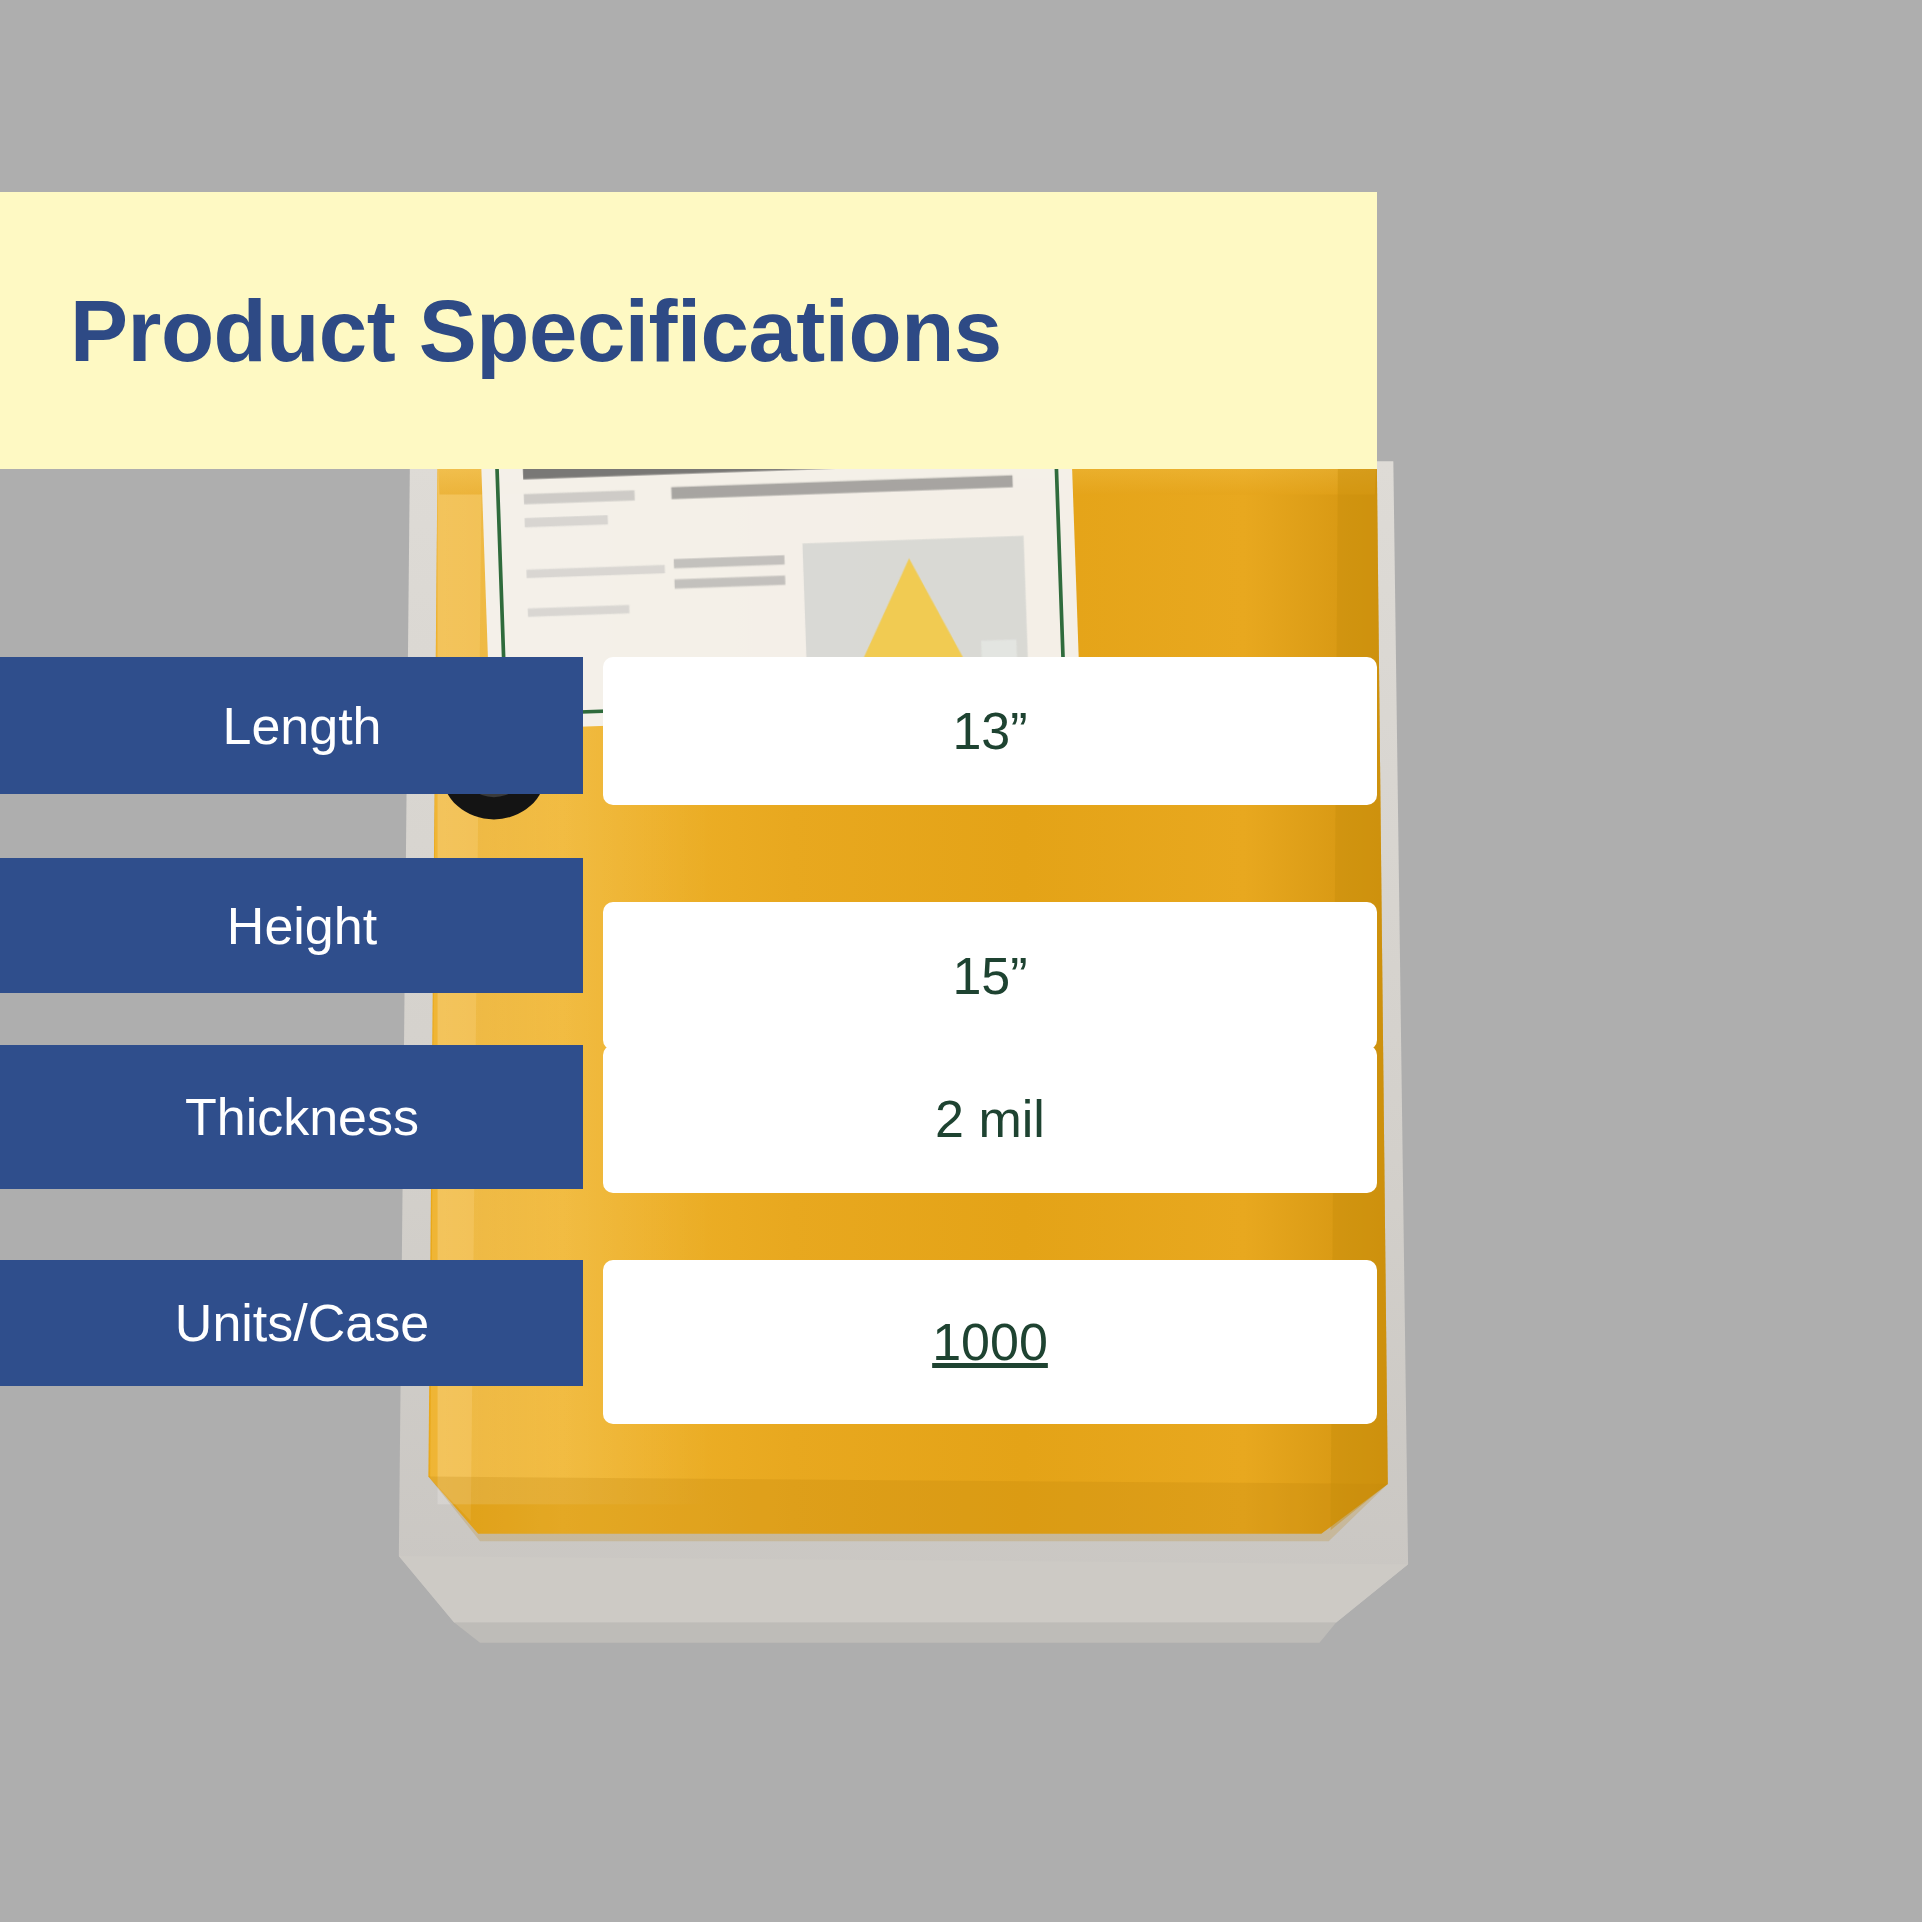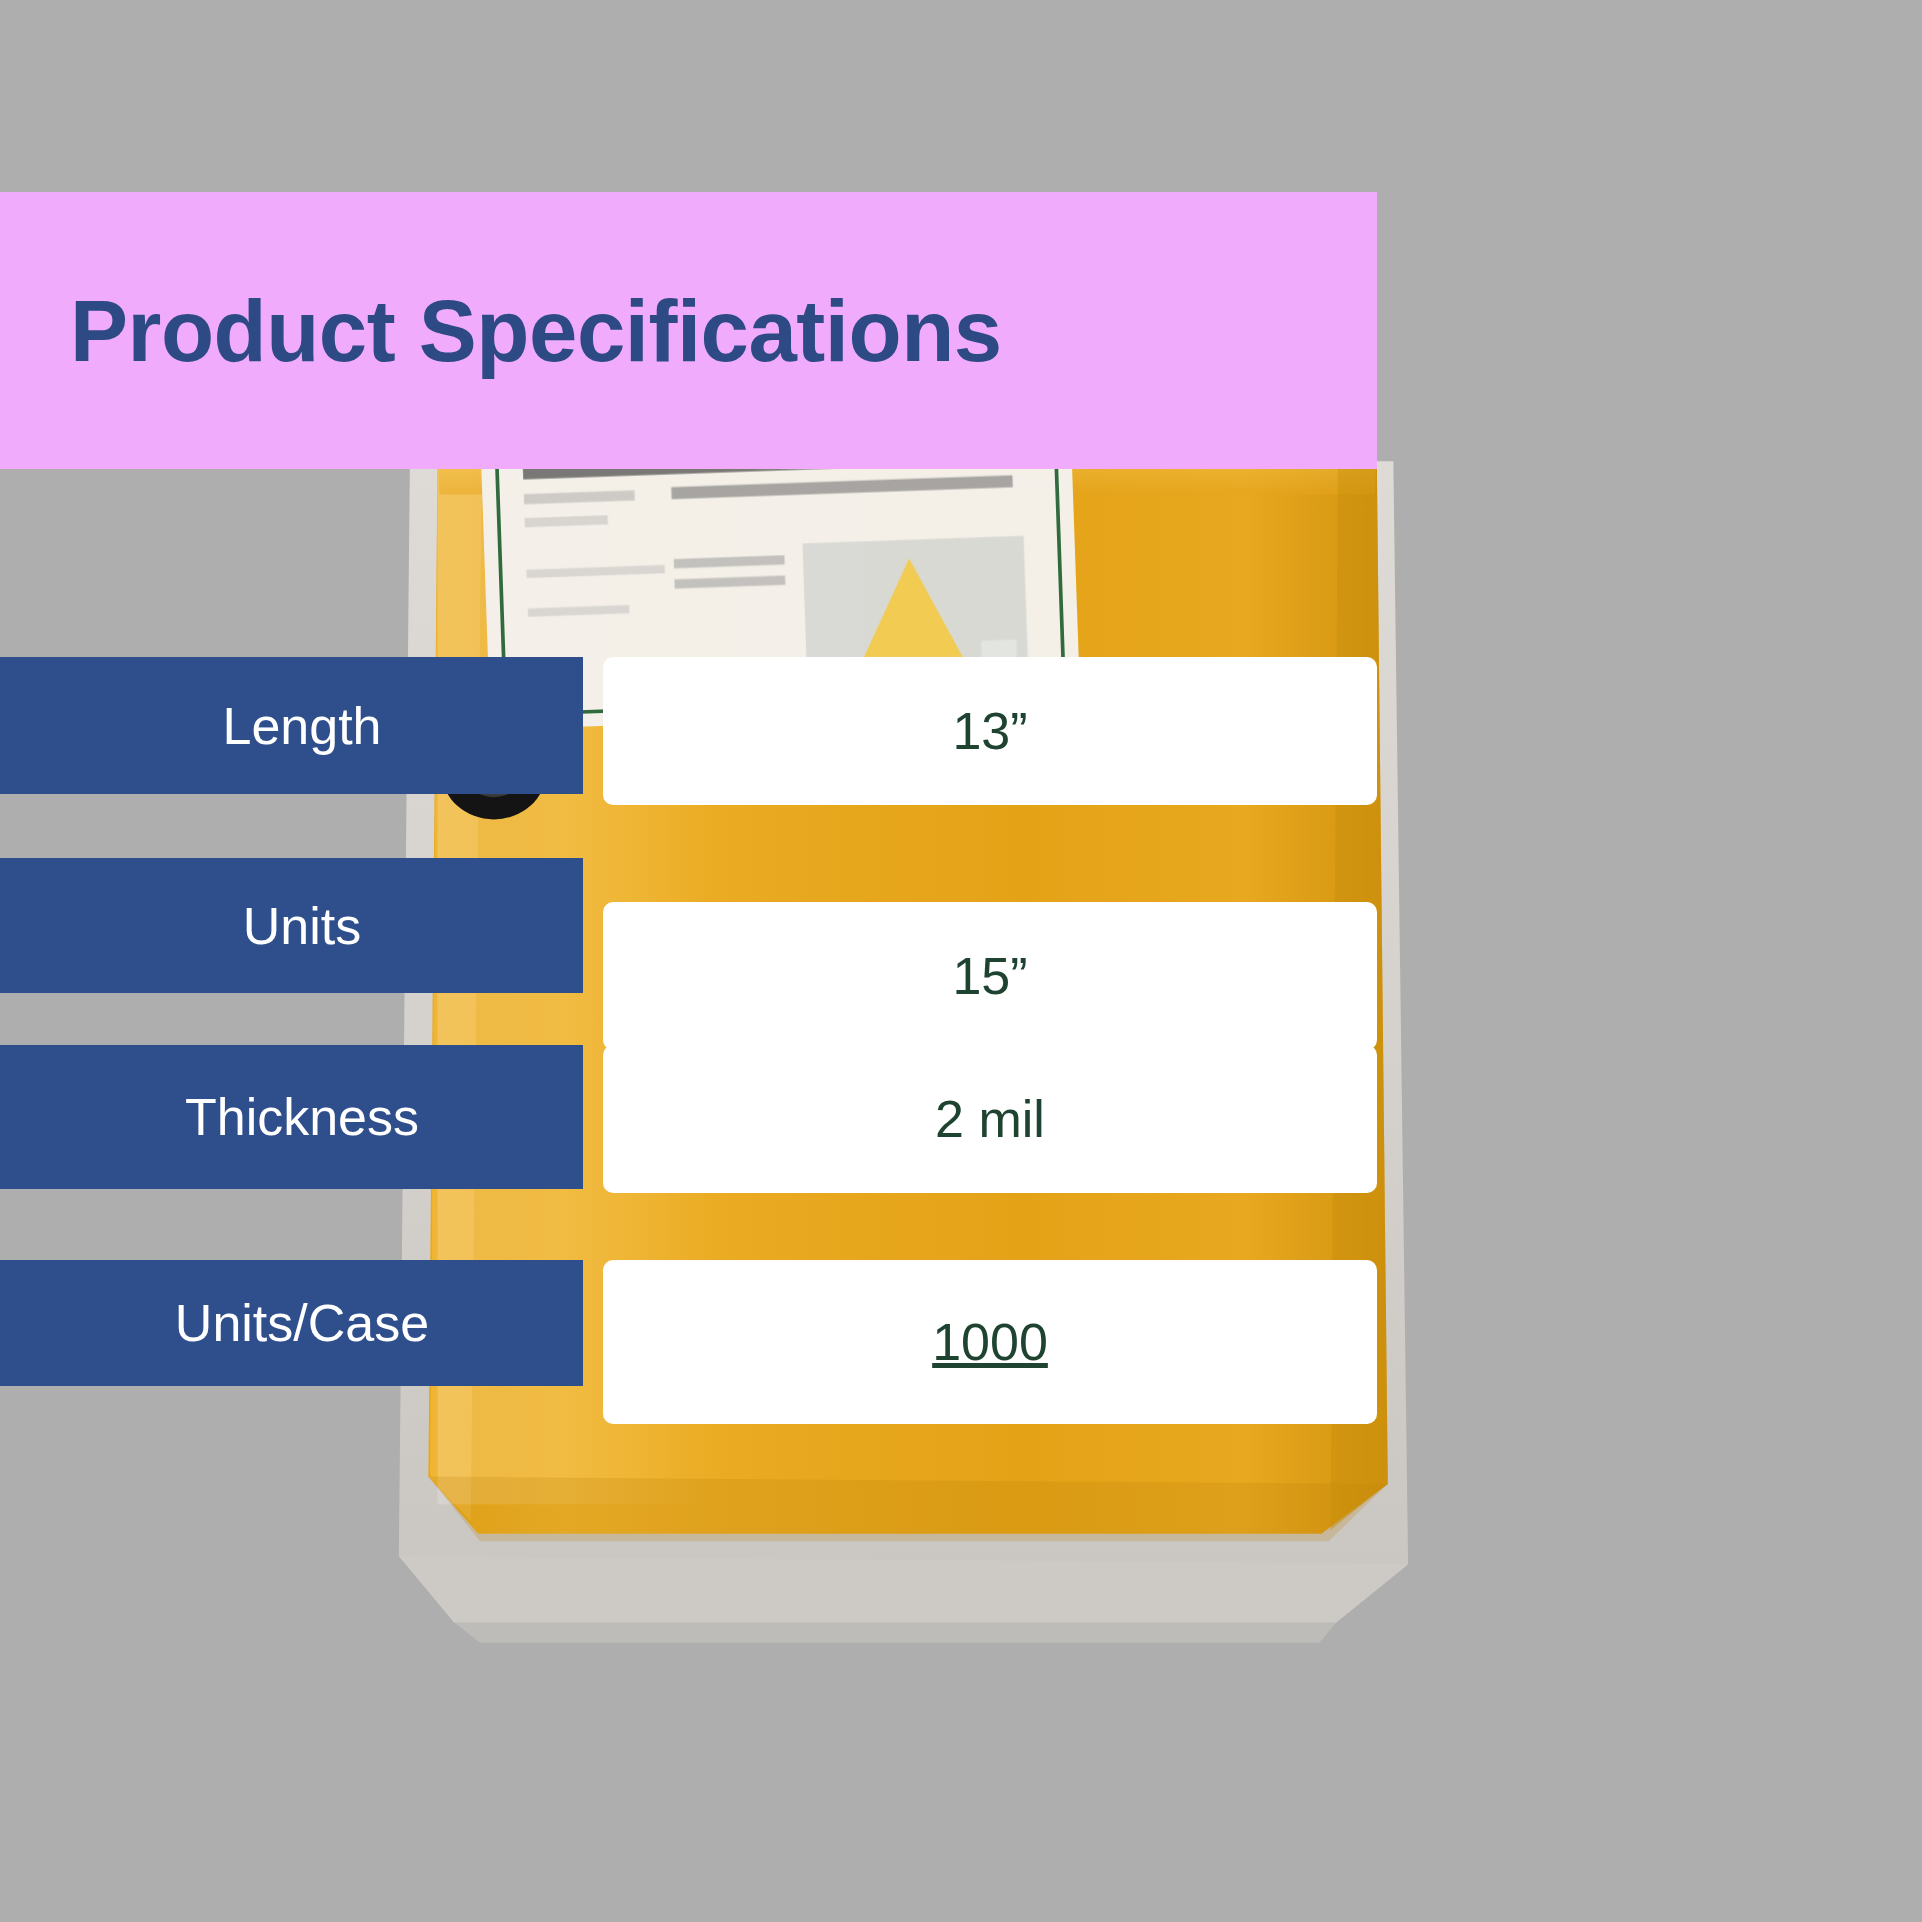--- a/index.html
+++ b/index.html
@@ -28,21 +28,21 @@
   }
   #product-photo svg { display:block; width:100%; height:100%; }
 
   
   .header-band {
     position: absolute;
     left: 0;
     top: 192px;
     width: 1377px;
     height: 277px;
-    background: #f0abfc;
+    background: #fef9c3;
     z-index: 5;
     display: flex;
     align-items: center;
   }
   .header-title {
     margin-left: 70px;
     color: #2e4a85;
     font-size: 87px;
     font-weight: bold;
     letter-spacing: -0.5px;
@@ -170,21 +170,21 @@
   <div class="header-band">
     <div class="header-title">Product Specifications</div>
   </div>
 
   <div id="spec-rows">
       <div class="spec-row" style="top: 657px; height: 148px;">
         <div class="spec-label" style="top: 0px; height: 137px;">Length</div>
         <div class="spec-value" style="top: 0px; height: 148px;">13”</div>
       </div>
       <div class="spec-row" style="top: 858px; height: 148px;">
-        <div class="spec-label" style="top: 0px; height: 135px;">Units</div>
+        <div class="spec-label" style="top: 0px; height: 135px;">Height</div>
         <div class="spec-value" style="top: 0px; height: 148px; margin-top: 44px;">15”</div>
       </div>
       <div class="spec-row" style="top: 1045px; height: 148px;">
         <div class="spec-label" style="top: 0px; height: 144px;">Thickness</div>
         <div class="spec-value" style="top: 0px; height: 148px;">2 mil</div>
       </div>
       <div class="spec-row" style="top: 1248px; height: 140px; margin-top: 12px;">
         <div class="spec-label" style="top: 0px; height: 126px;">Units/Case</div>
         <div class="spec-value" style="top: 0px; height: 164px; text-decoration: underline;">1000</div>
       </div>

